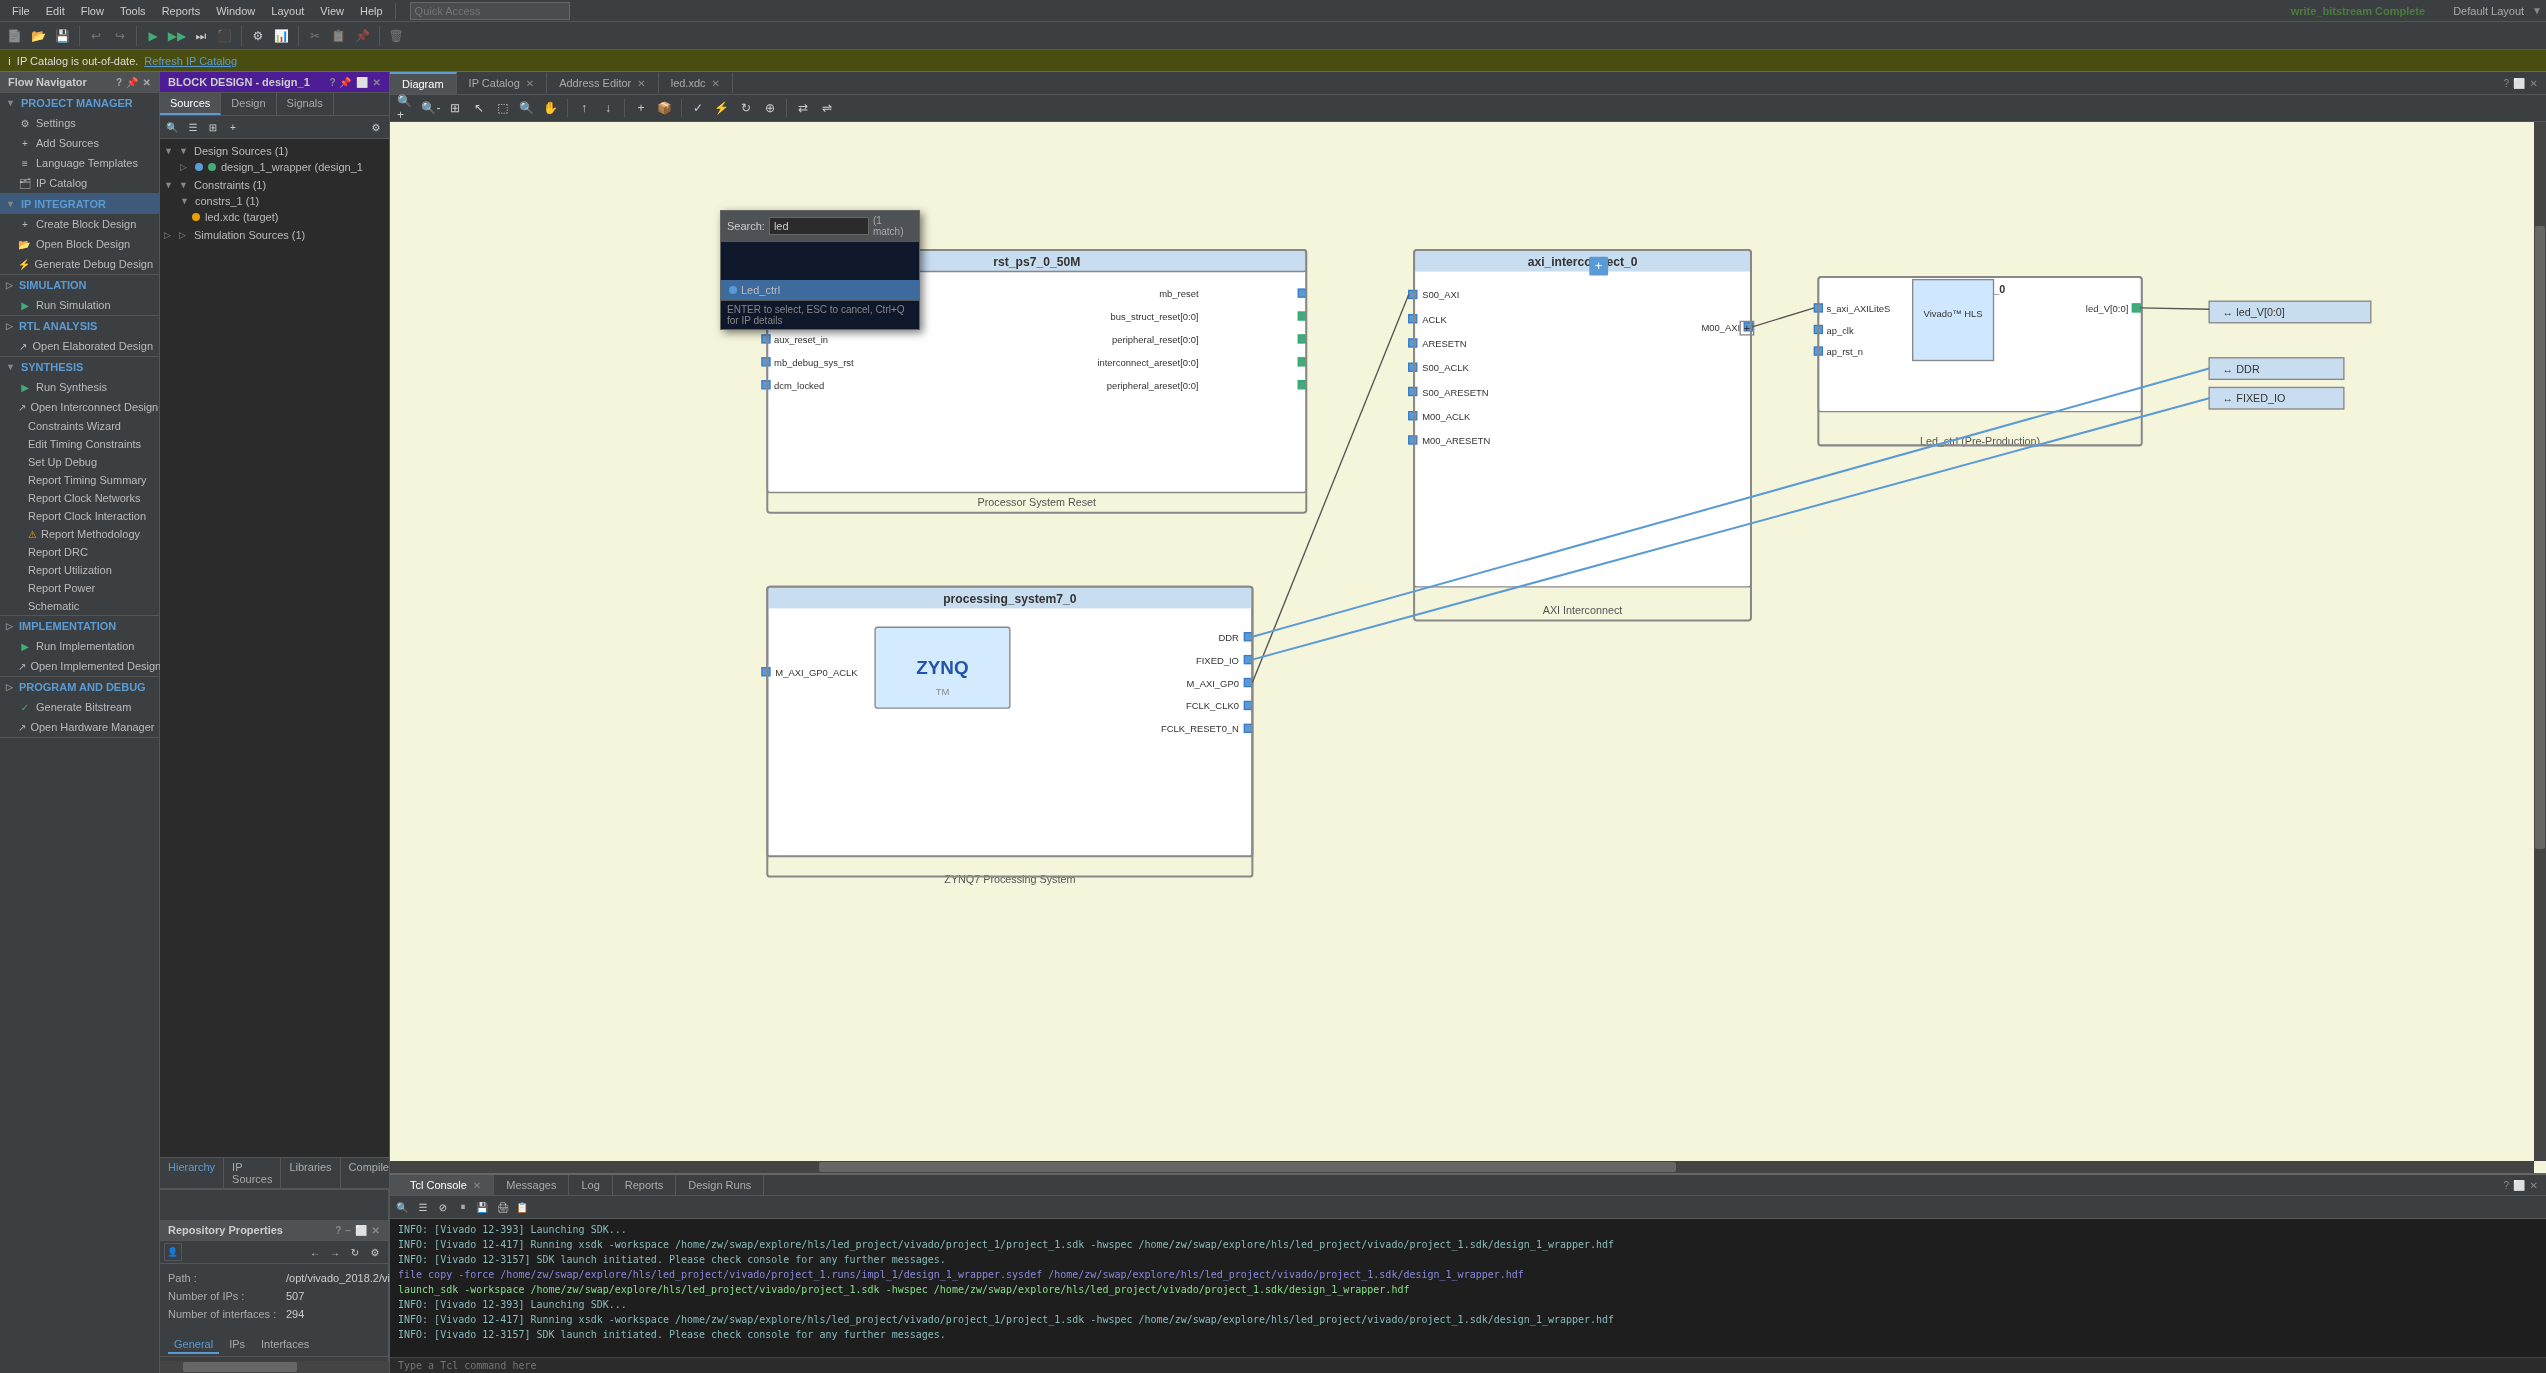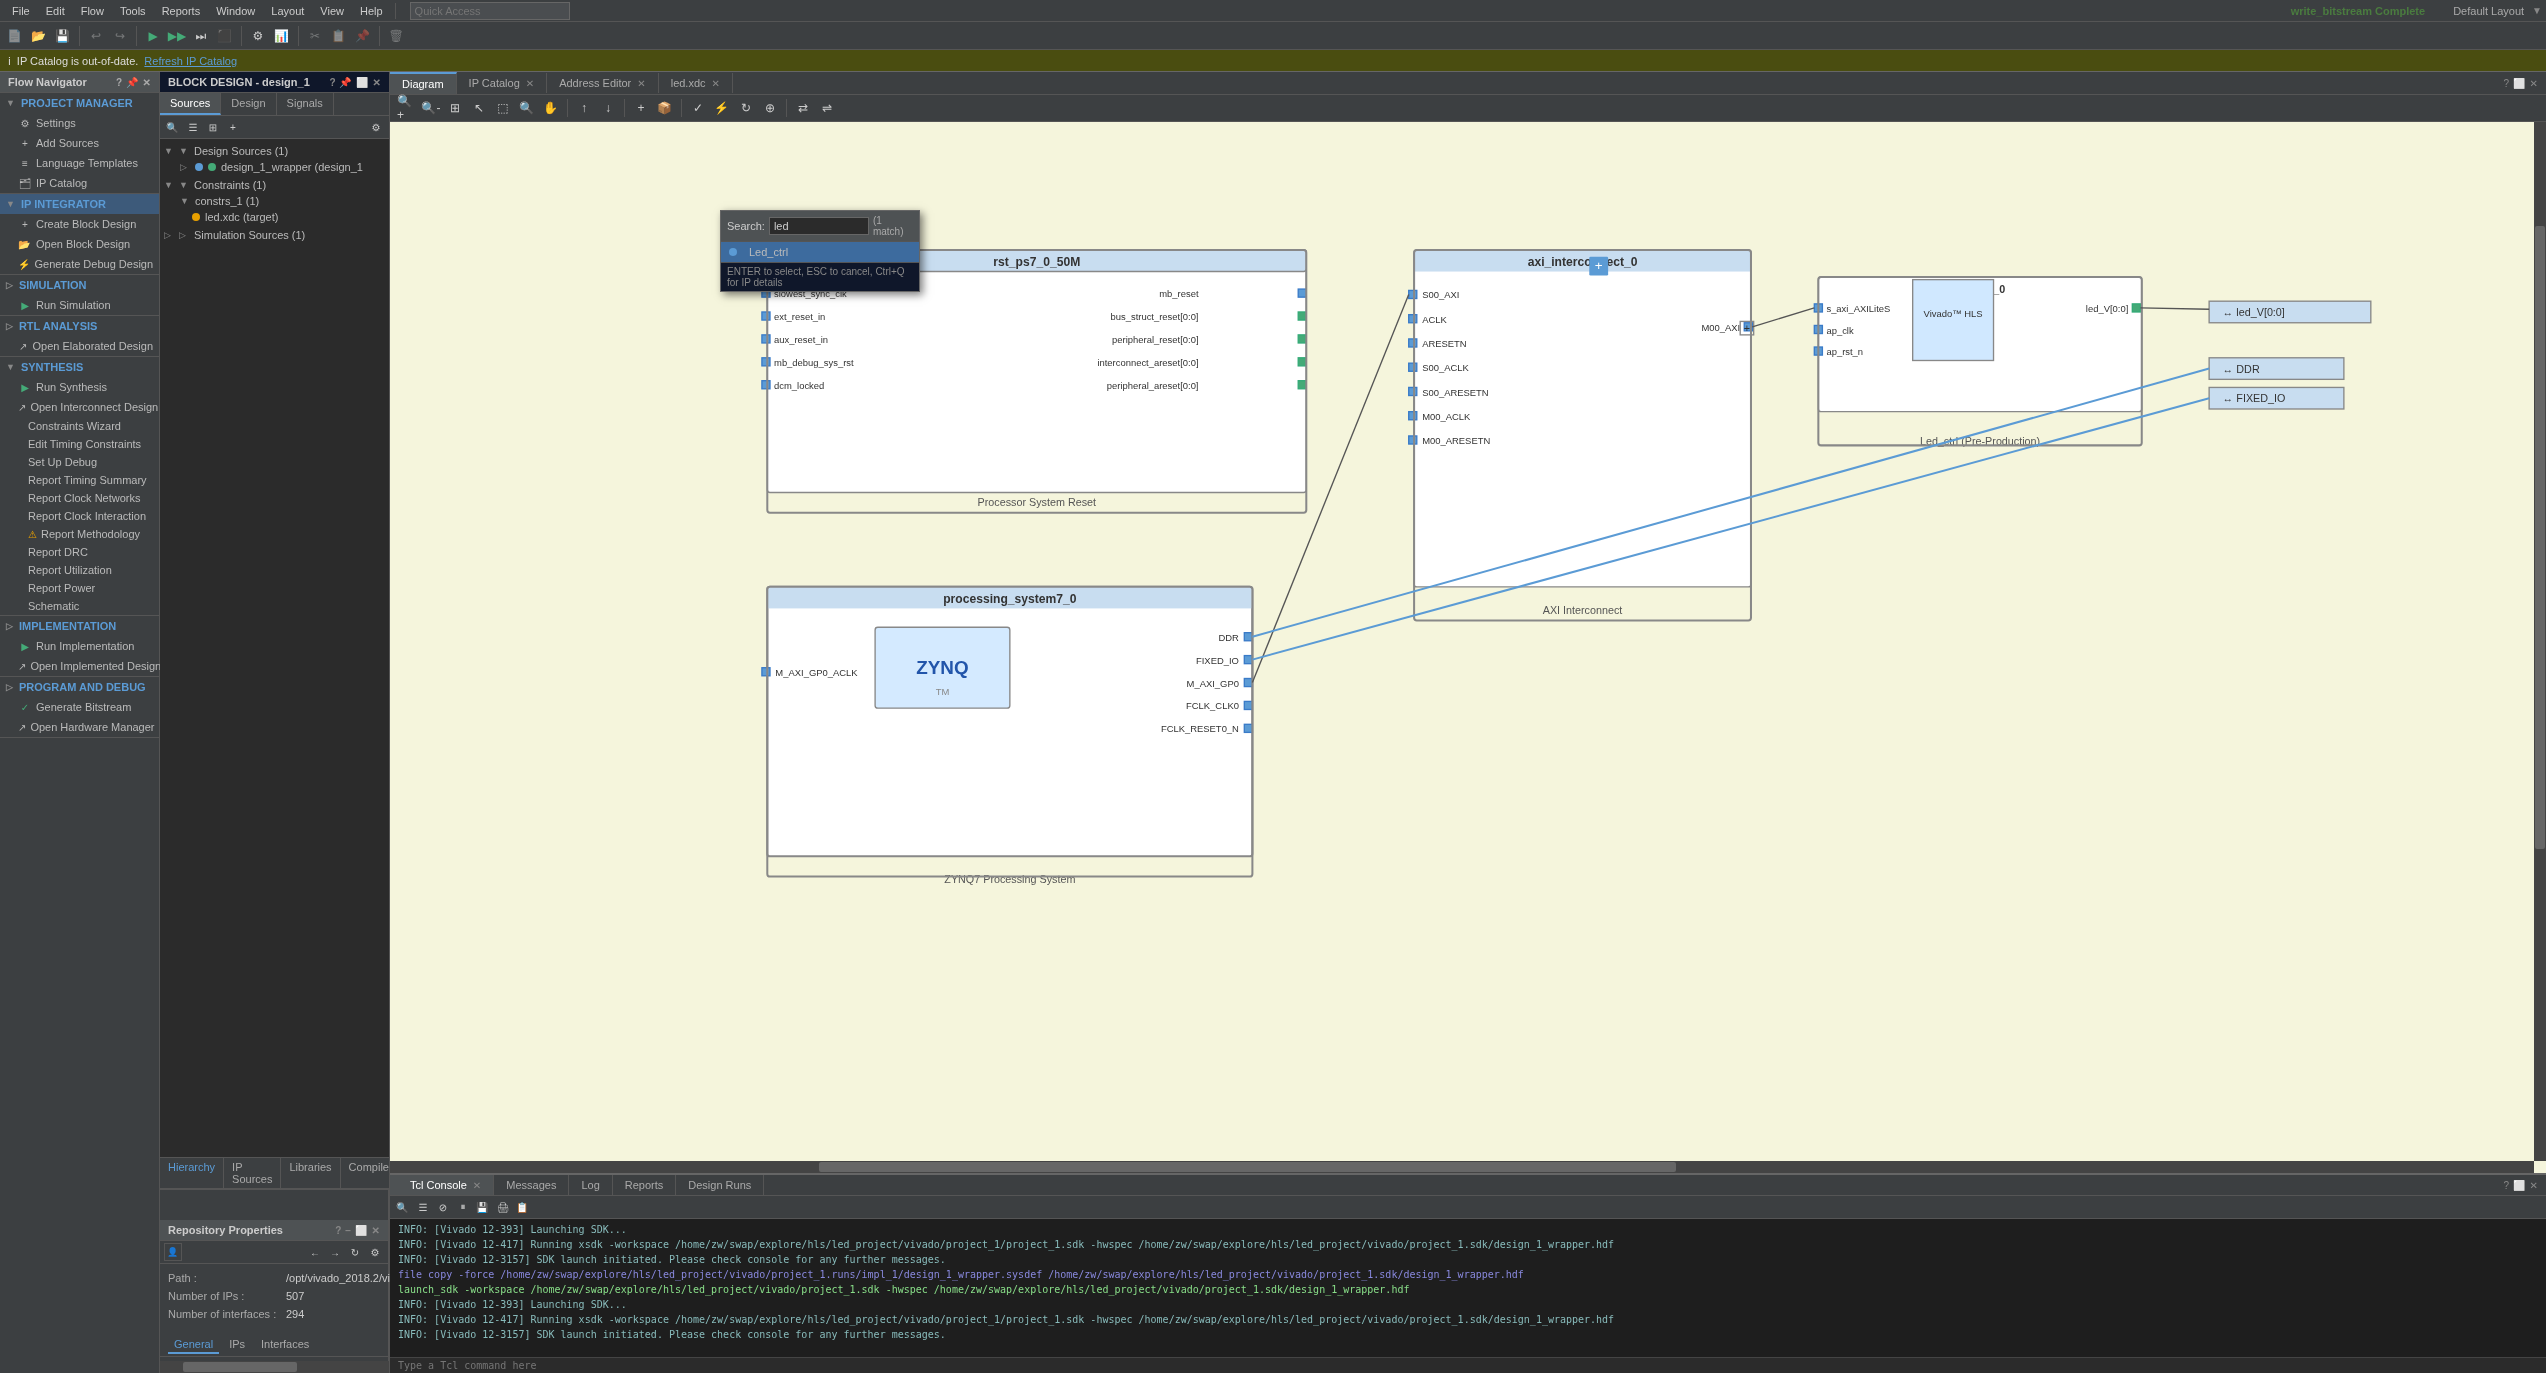--- a/index.html
+++ b/index.html
@@ -31,21 +31,21 @@
     .panel-header-icons { display: flex; gap: 4px; }
     .panel-header-icon { cursor: pointer; color: #aaa; font-size: 10px; }
     .nav-section { border-bottom: 1px solid #555; }
     .nav-section-header { padding: 4px 6px; font-size: 11px; font-weight: bold; color: #5b9bd5; cursor: pointer; display: flex; align-items: center; gap: 4px; background: #3c3f41; }
     .nav-item { padding: 3px 6px 3px 18px; font-size: 11px; color: #bbb; cursor: pointer; display: flex; align-items: center; gap: 4px; white-space: nowrap; }
     .nav-item.indented { padding-left: 28px; }
     .nav-icon { width: 14px; height: 14px; display: inline-flex; align-items: center; justify-content: center; font-size: 10px; }
     .nav-arrow { color: #888; font-size: 9px; margin-right: 2px; }
     .nav-run-icon { color: #4a7; font-size: 10px; }
     .nav-warning-icon { color: #e8a000; font-size: 10px; }
-    .bd-header { background: #0f172a; padding: 4px 8px; font-size: 11px; font-weight: bold; color: #ccc; display: flex; align-items: center; justify-content: space-between; border-bottom: 1px solid #555; }
+    .bd-header { background: #4c1d95; padding: 4px 8px; font-size: 11px; font-weight: bold; color: #ccc; display: flex; align-items: center; justify-content: space-between; border-bottom: 1px solid #555; }
     .bd-tabs { display: flex; background: #3c3f41; border-bottom: 1px solid #555; }
     .bd-tab { padding: 4px 10px; font-size: 11px; color: #aaa; cursor: pointer; border-right: 1px solid #555; }
     .bd-tab.active { background: #4e5254; color: #fff; border-bottom: 2px solid #5b9bd5; }
     .bd-toolbar { display: flex; align-items: center; padding: 2px 4px; background: #3c3f41; border-bottom: 1px solid #555; gap: 2px; }
     .bd-tb-btn { width: 18px; height: 18px; display: flex; align-items: center; justify-content: center; cursor: pointer; color: #ccc; font-size: 10px; border: 1px solid transparent; }
     .bd-tree { padding: 4px 0; overflow-y: auto; flex: 1; }
     .tree-item { padding: 2px 4px; font-size: 11px; color: #bbb; display: flex; align-items: center; gap: 3px; cursor: pointer; white-space: nowrap; }
     .tree-expand { width: 12px; color: #888; font-size: 9px; }
     .tree-blue-dot { width: 8px; height: 8px; border-radius: 50%; background: #5b9bd5; display: inline-block; margin-right: 2px; }
     .tree-green-dot { width: 8px; height: 8px; border-radius: 50%; background: #4a7; display: inline-block; margin-right: 2px; }
@@ -73,21 +73,21 @@
     .diag-btn { width: 22px; height: 22px; display: flex; align-items: center; justify-content: center; cursor: pointer; color: #ccc; font-size: 12px; border: 1px solid transparent; border-radius: 2px; }
     
     
     .diagram-canvas { flex: 1; background: #f5f5dc; position: relative; overflow: hidden; }
     
     
     .search-popup { position: absolute; top: 88px; left: 330px; width: 200px; background: #0f172a; border: 1px solid #666; z-index: 100; box-shadow: 3px 3px 8px rgba(0,0,0,0.5); }
     .search-popup-header { padding: 4px 6px; background: #4e5254; border-bottom: 1px solid #555; display: flex; align-items: center; gap: 4px; font-size: 11px; }
     .search-popup-input { background: #2b2b2b; border: 1px solid #666; color: #ccc; font-size: 11px; padding: 2px 4px; width: 100px; }
     .search-popup-match { color: #aaa; font-size: 10px; margin-left: auto; }
-    .search-popup-item { padding: 4px 8px; font-size: 11px; color: #bbb; cursor: pointer; display: flex; align-items: center; gap: 12px; }
+    .search-popup-item { padding: 4px 8px; font-size: 11px; color: #bbb; cursor: pointer; display: flex; align-items: center; gap: 4px; margin-top: 38px; }
     .search-popup-item.selected { background: #3d6b9e; }
     .search-popup-footer { padding: 3px 6px; font-size: 10px; color: #888; border-top: 1px solid #555; }
     .search-popup-blue-dot { width: 8px; height: 8px; border-radius: 50%; background: #5b9bd5; display: inline-block; }
     .console-tabs { display: flex; background: #3c3f41; border-bottom: 1px solid #555; align-items: center; }
     .console-tab { padding: 4px 12px; font-size: 11px; color: #aaa; cursor: pointer; border-right: 1px solid #555; display: flex; align-items: center; gap: 6px; }
     .console-tab.active { background: #4e5254; color: #fff; padding-left: 20px; }
     .console-tab-close { color: #888; font-size: 10px; cursor: pointer; }
     .console-toolbar { display: flex; align-items: center; padding: 2px 4px; background: #3c3f41; border-bottom: 1px solid #555; gap: 2px; }
     .console-tb-btn { width: 18px; height: 18px; display: flex; align-items: center; justify-content: center; cursor: pointer; color: #ccc; font-size: 10px; border: 1px solid transparent; }
     .console-content { flex: 1; overflow-y: auto; padding: 4px 8px; font-size: 10px; font-family: monospace; color: #bbb; background: #1e1e1e; }

